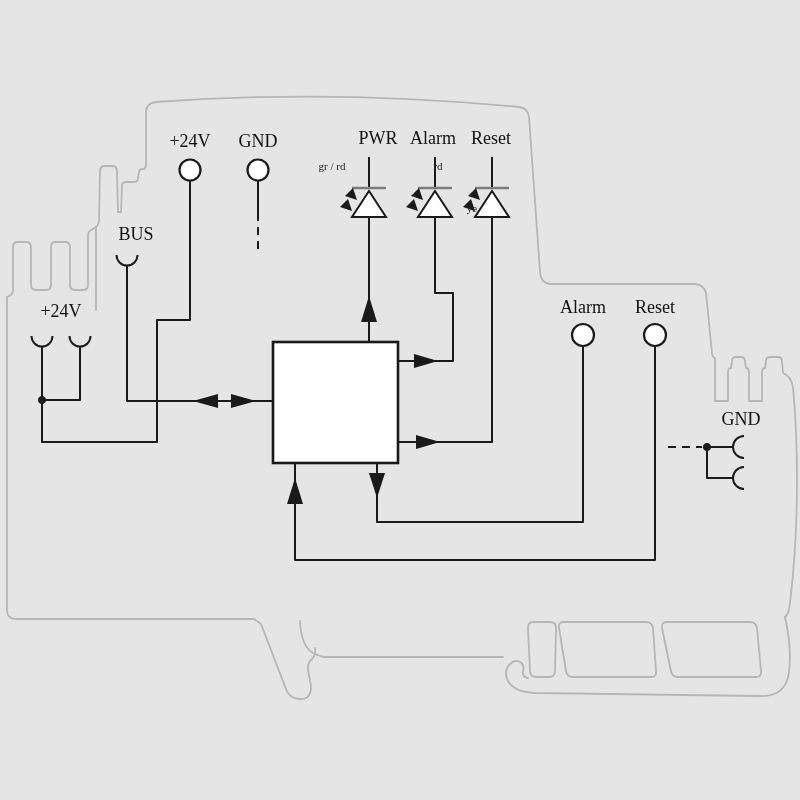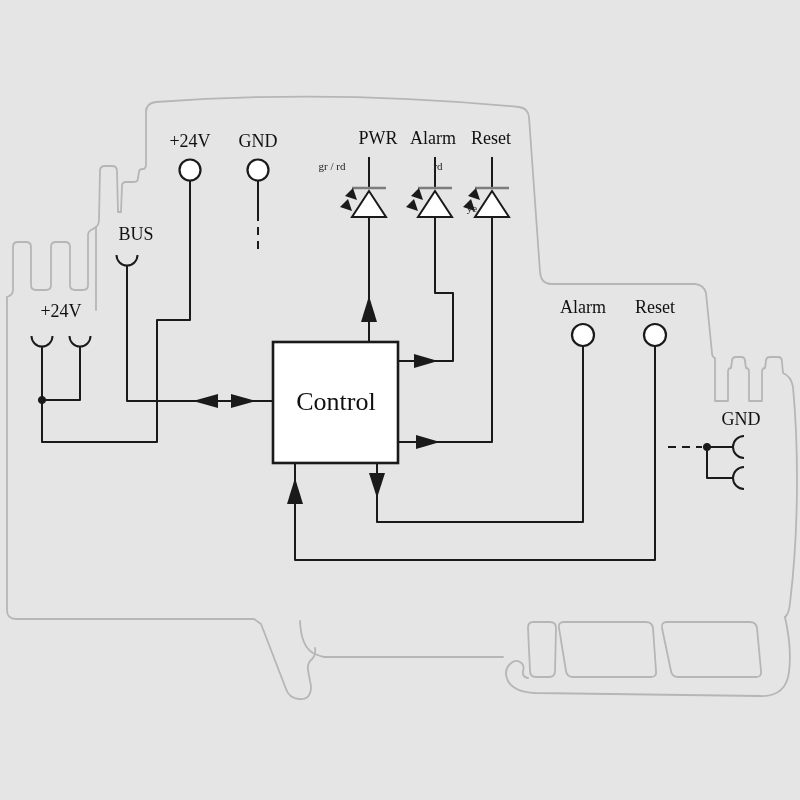--- a/index.html
+++ b/index.html
@@ -126,14 +126,13 @@
   <div class="lbl small" style="left:438px;top:160px;">rd</div>
   <div class="lbl small" style="left:472px;top:160px;margin-top:42px;">ye</div>
 
   <div class="lbl" style="left:136px;top:224px;">BUS</div>
   <div class="lbl" style="left:61px;top:301px;">+24V</div>
 
   <div class="lbl" style="left:583px;top:297px;">Alarm</div>
   <div class="lbl" style="left:655px;top:297px;">Reset</div>
   <div class="lbl" style="left:741px;top:409px;">GND</div>
 
-  <div class="lbl ctrl" style="left:336px;top:387px;">Control</div>
 </div>
 
 </body></html>

